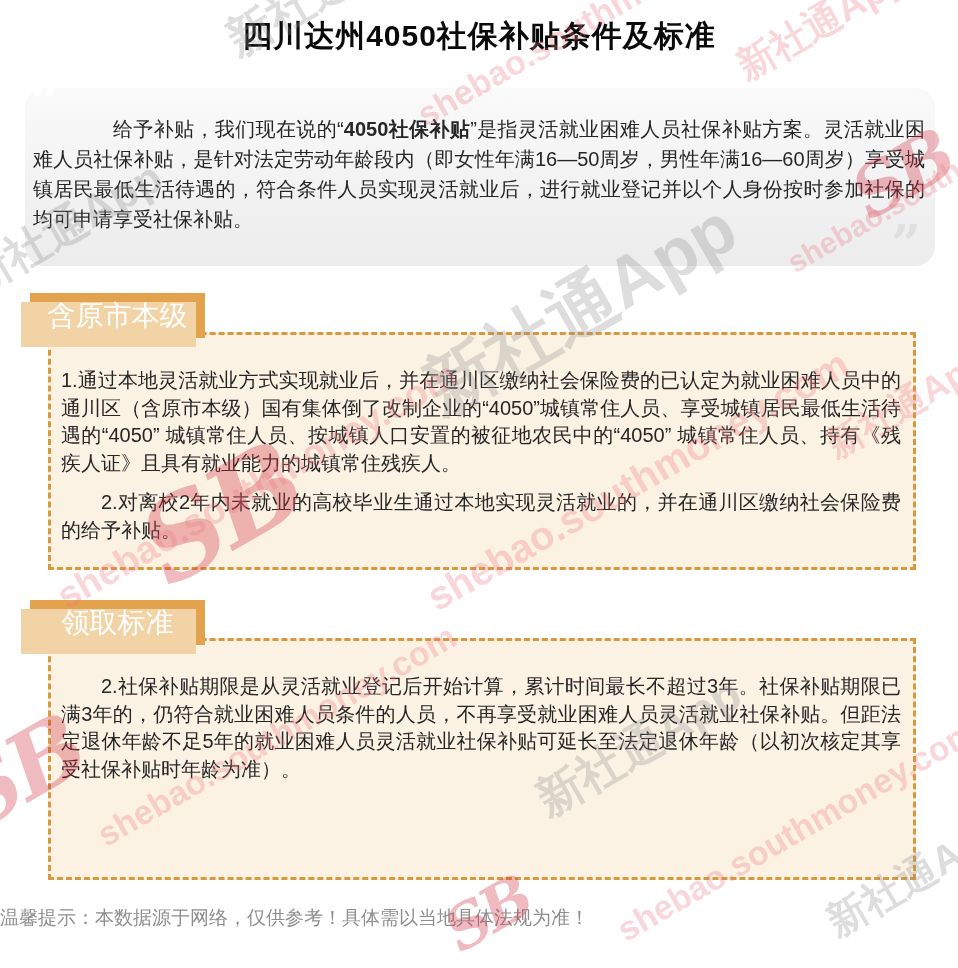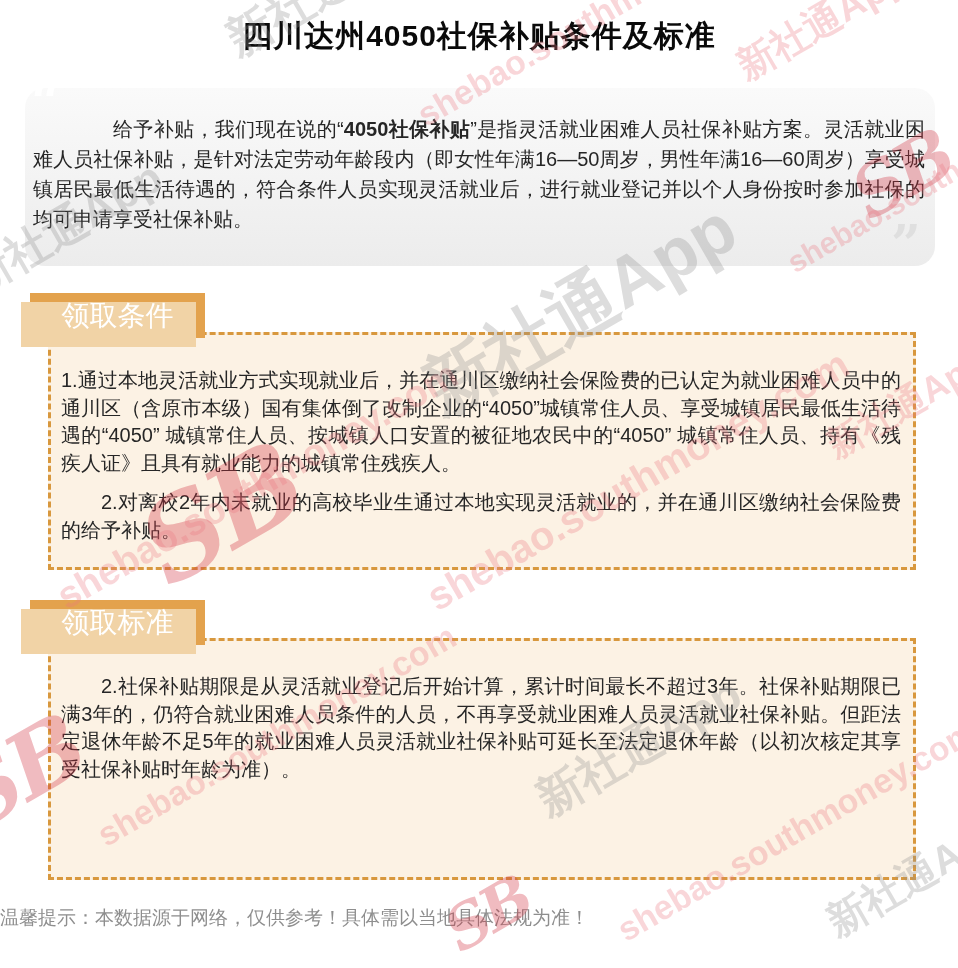--- a/index.html
+++ b/index.html
@@ -114,21 +114,21 @@
 
   <h1 class="title">四川达州4050社保补贴条件及标准</h1>
 
   <div class="intro-box">
     <span class="quote open">“</span>
     <p class="intro-text"><span>给予补贴，我们现在说的“</span><b>4050社保补贴</b><span>”是指灵活就业困难人员社保补贴方案。灵活就业困难人员社保补贴，是针对法定劳动年龄段内（即女性年满16—50周岁，男性年满16—60周岁）享受城镇居民最低生活待遇的，符合条件人员实现灵活就业后，进行就业登记并以个人身份按时参加社保的均可申请享受社保补贴。</span></p>
     <span class="quote close">”</span>
   </div>
 
   <div class="sec-header h1pos">
-    <span>领取条件</span>
+    <span>含原市本级</span>
   </div>
   <div class="dash-box b1pos">
     <p class="para">1.通过本地灵活就业方式实现就业后，并在通川区缴纳社会保险费的已认定为就业困难人员中的通川区（含原市本级）国有集体倒了改制企业的“4050”城镇常住人员、享受城镇居民最低生活待遇的“4050” 城镇常住人员、按城镇人口安置的被征地农民中的“4050” 城镇常住人员、持有《残疾人证》且具有就业能力的城镇常住残疾人。</p>
     <p class="para indent">2.对离校2年内未就业的高校毕业生通过本地实现灵活就业的，并在通川区缴纳社会保险费的给予补贴。</p>
   </div>
 
   <div class="sec-header h2pos">
     <span>领取标准</span>
   </div>
   <div class="dash-box b2pos">

